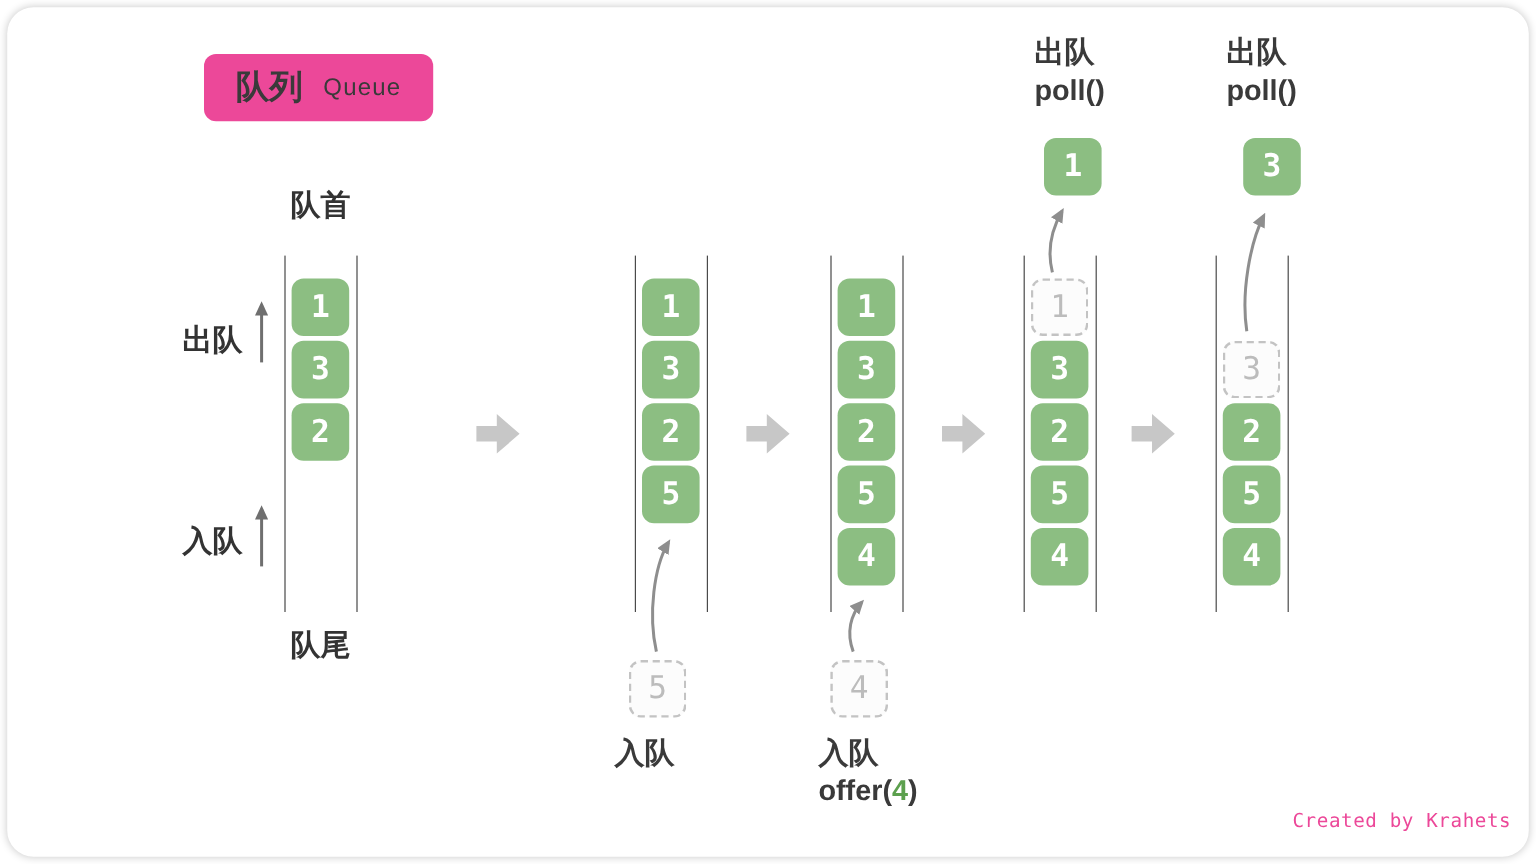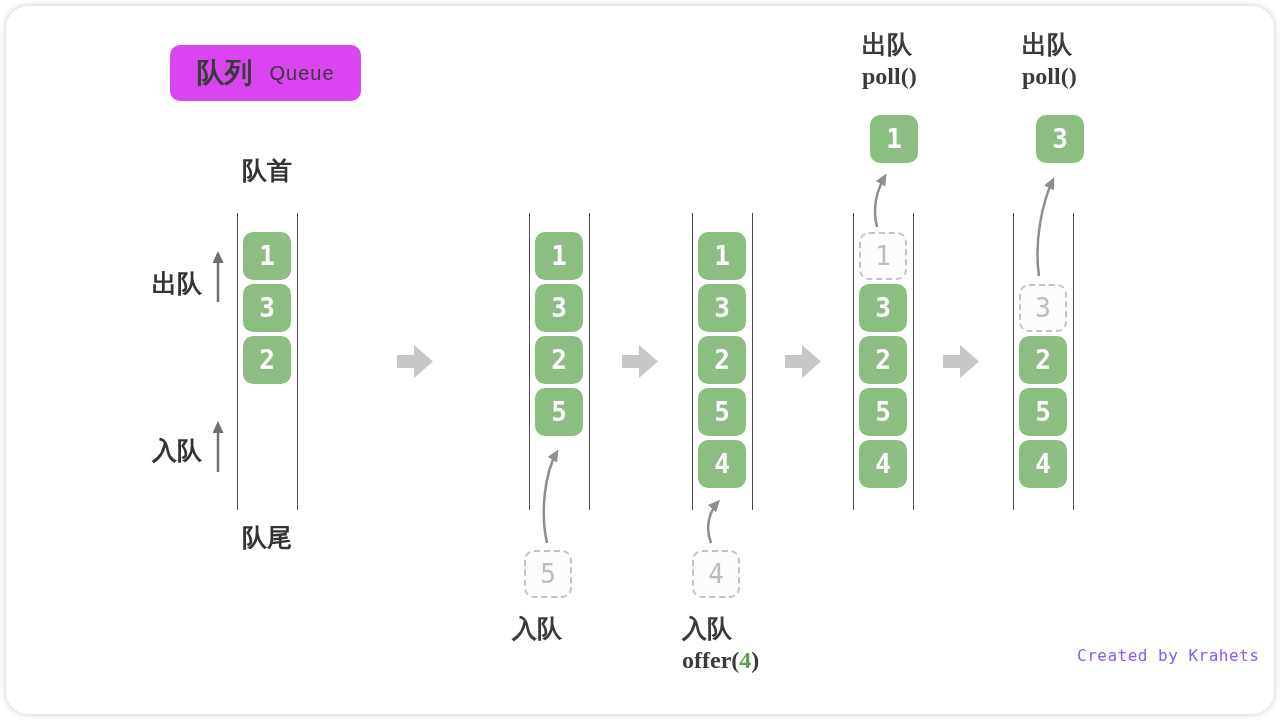--- a/index.html
+++ b/index.html
@@ -4,21 +4,21 @@
 <style>
   * { margin:0; padding:0; box-sizing:border-box; }
   html,body { width:1280px; height:720px; background:#ffffff; overflow:hidden;
               font-family:"Liberation Sans", sans-serif; }
   .card { position:absolute; left:6px; top:6px; width:1268px; height:708px;
           background:#ffffff; border-radius:22px;
           box-shadow:0 0 7px rgba(0,0,0,0.22); }
   .stage { position:absolute; left:0; top:0; width:1280px; height:720px; }
 
   .title-box { position:absolute; left:170px; top:45px; width:191px; height:56px;
-               background:#d946ef; border-radius:10px;
+               background:#ec4899; border-radius:10px;
                display:flex; align-items:center; justify-content:center; gap:17px; }
   .title-zh { font-size:28px; font-weight:700; color:#3a3a3a; }
   .title-en { font-size:20px; font-weight:400; color:#3a3a3a; letter-spacing:1px; }
 
   .cn-label { position:absolute; font-size:25px; font-weight:700; color:#333333; white-space:nowrap;font-family:Liberation Mono, monospace; }
   .lbl-front   { left:222px; top:154px; width:90px; text-align:center; }
   .lbl-rear    { left:222px; top:521px; width:90px; text-align:center; }
   .lbl-dequeue { left:152px; top:267px; }
   .lbl-enqueue { left:152px; top:434px; }
 
@@ -36,31 +36,31 @@
   .floatbox { position:absolute; width:48px; height:48px; border-radius:10px;
               display:flex; align-items:center; justify-content:center;
               font-family:"DejaVu Sans Mono", monospace; font-size:26px; }
   .floatbox.green  { background:#8CBE82; color:#ffffff; font-weight:700; }
   .floatbox.ghost  { background:#fcfcfc; border:2px dashed #c3c3c3; color:#bcbcbc; }
   .out1 { left:870px; top:115px; }  .out2 { left:1036px; top:115px; }
   .stg1 { left:524px; top:550px; }  .stg2 { left:692px; top:550px; }
 
   .cap { position:absolute; white-space:nowrap; }
   .cap .op   { font-size:25px; font-weight:700; color:#3a3a3a; line-height:32px; }
-  .cap .code { font-family:Liberation Serif, serif; font-size:24px; font-weight:700;
+  .cap .code { font-family:Liberation Sans, sans-serif; font-size:24px; font-weight:700;
                color:#3a3a3a; line-height:32px; }
   .cap .code .arg { color:#5CA04E; }
   .cap-deq-1 { left:862px;  top:28px; }
   .cap-deq-2 { left:1022px; top:28px; }
   .cap-enq-1 { left:512px; top:612px; }
   .cap-enq-2 { left:682px; top:612px; }
 
-  .watermark { position:absolute; left:1077px; top:646px;
+  .watermark { position:absolute; left:1077px; top:674px;
                font-family:"DejaVu Sans Mono", monospace; font-size:16px;
-               color:#8b5cf6; letter-spacing:0.5px; }
+               color:#ec4899; letter-spacing:0.5px; }
 
   svg.overlay { position:absolute; left:0; top:0; pointer-events:none; }
 </style>
 </head>
 <body>
 
 <div class="card"></div>
 <div class="stage">
 
   <svg class="overlay" width="1280" height="720" viewBox="0 0 1280 720">

